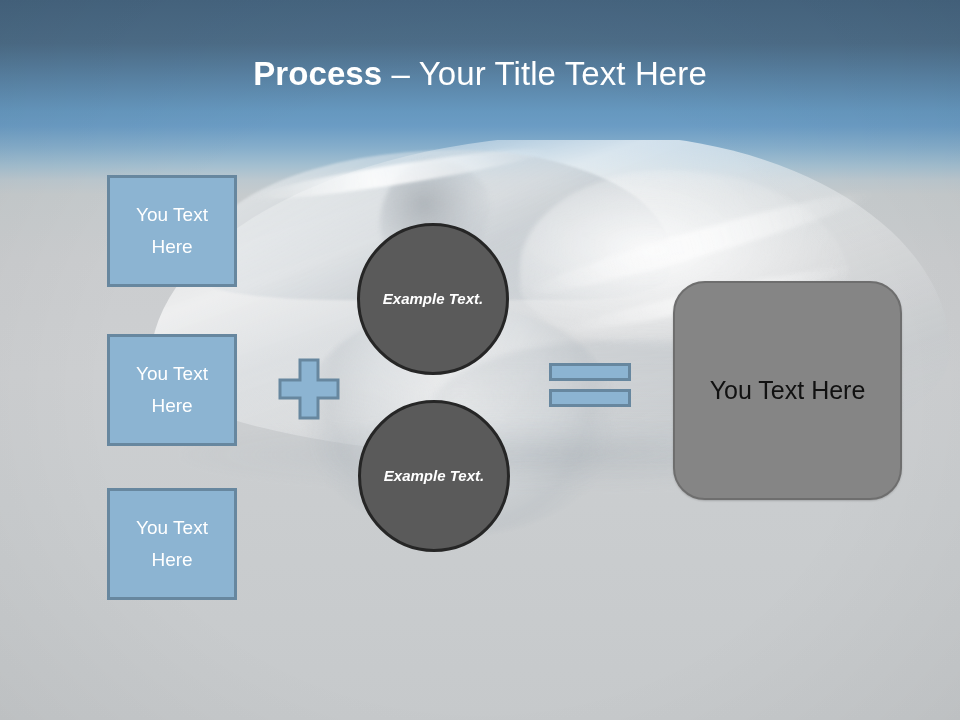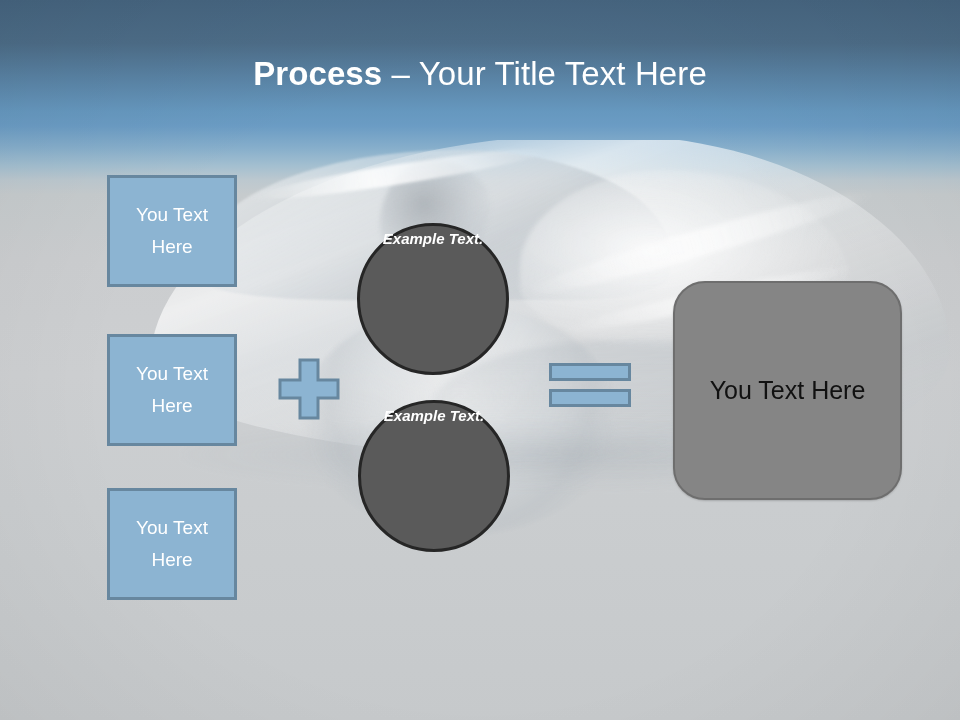--- a/index.html
+++ b/index.html
@@ -260,21 +260,21 @@
     border-radius: 50%;
     background: #5a5a5a;
     border: 3px solid #262626;
     color: #ffffff;
     font-size: 15px;
     line-height: 26px;
     font-weight: bold;
     font-style: italic;
     text-align: center;
     display: flex;
-    align-items: flex-start;
+    align-items: center;
     justify-content: center;
   }
   #dark-circle-1 { left: 357px; top: 223px; }
   #dark-circle-2 { left: 358px; top: 400px; }
 
   
   .equals-sign {
     position: absolute;
     left: 549px;
     top: 363px;

